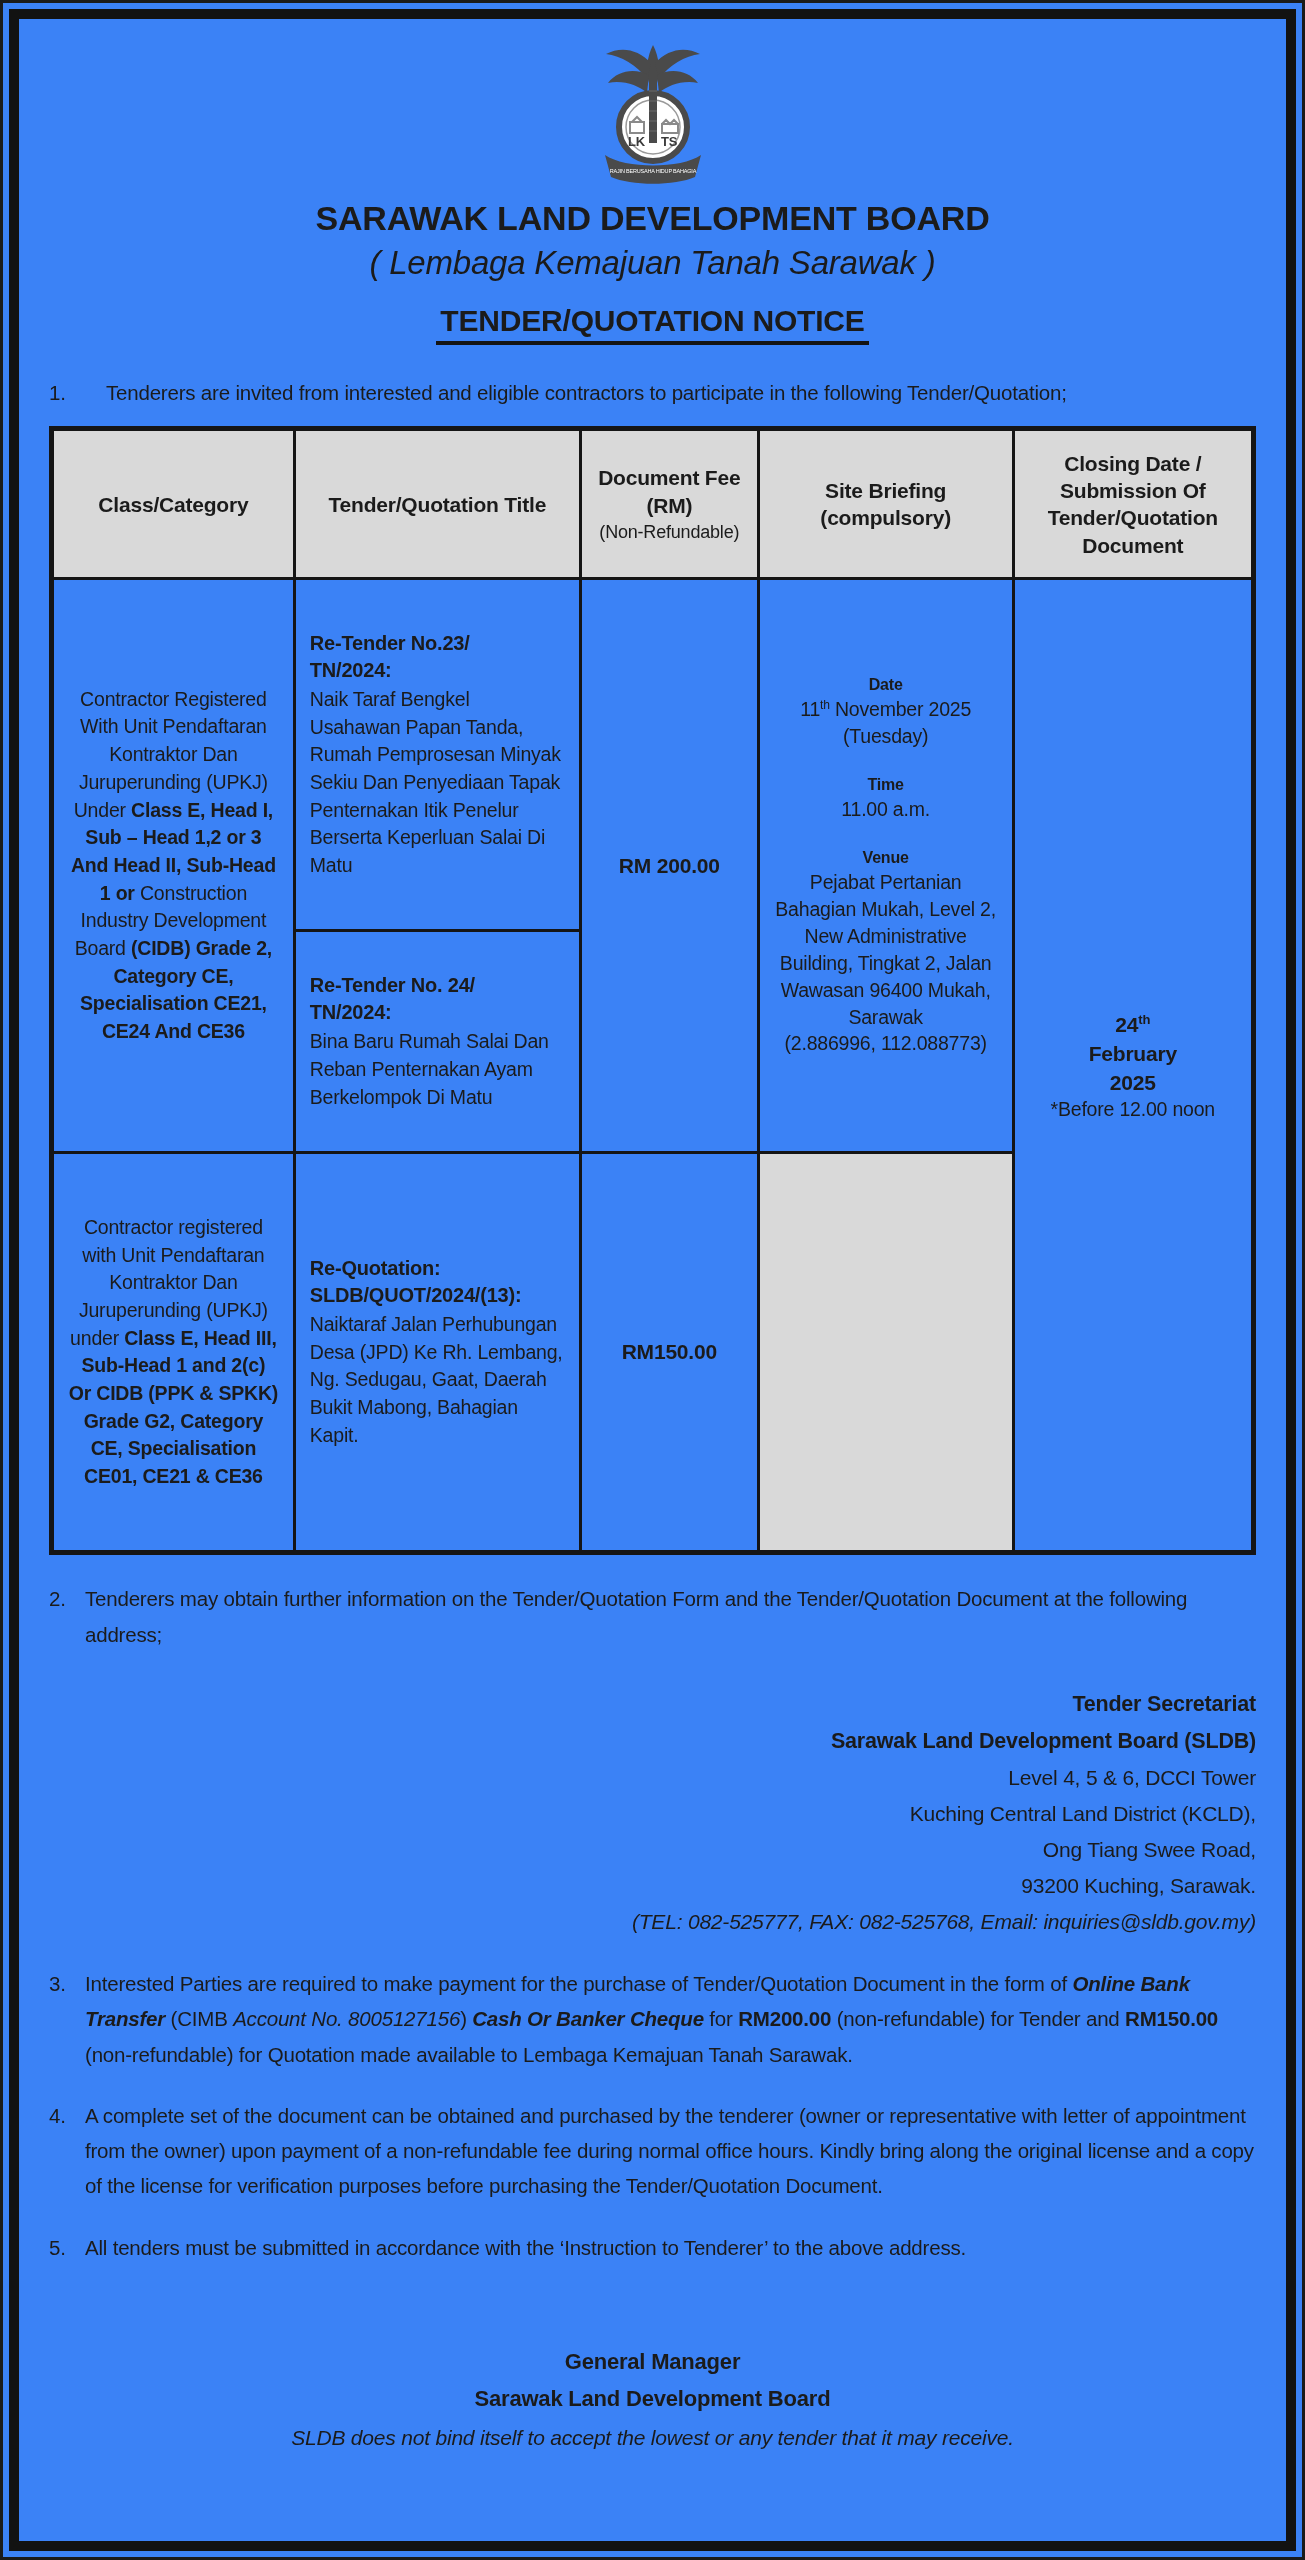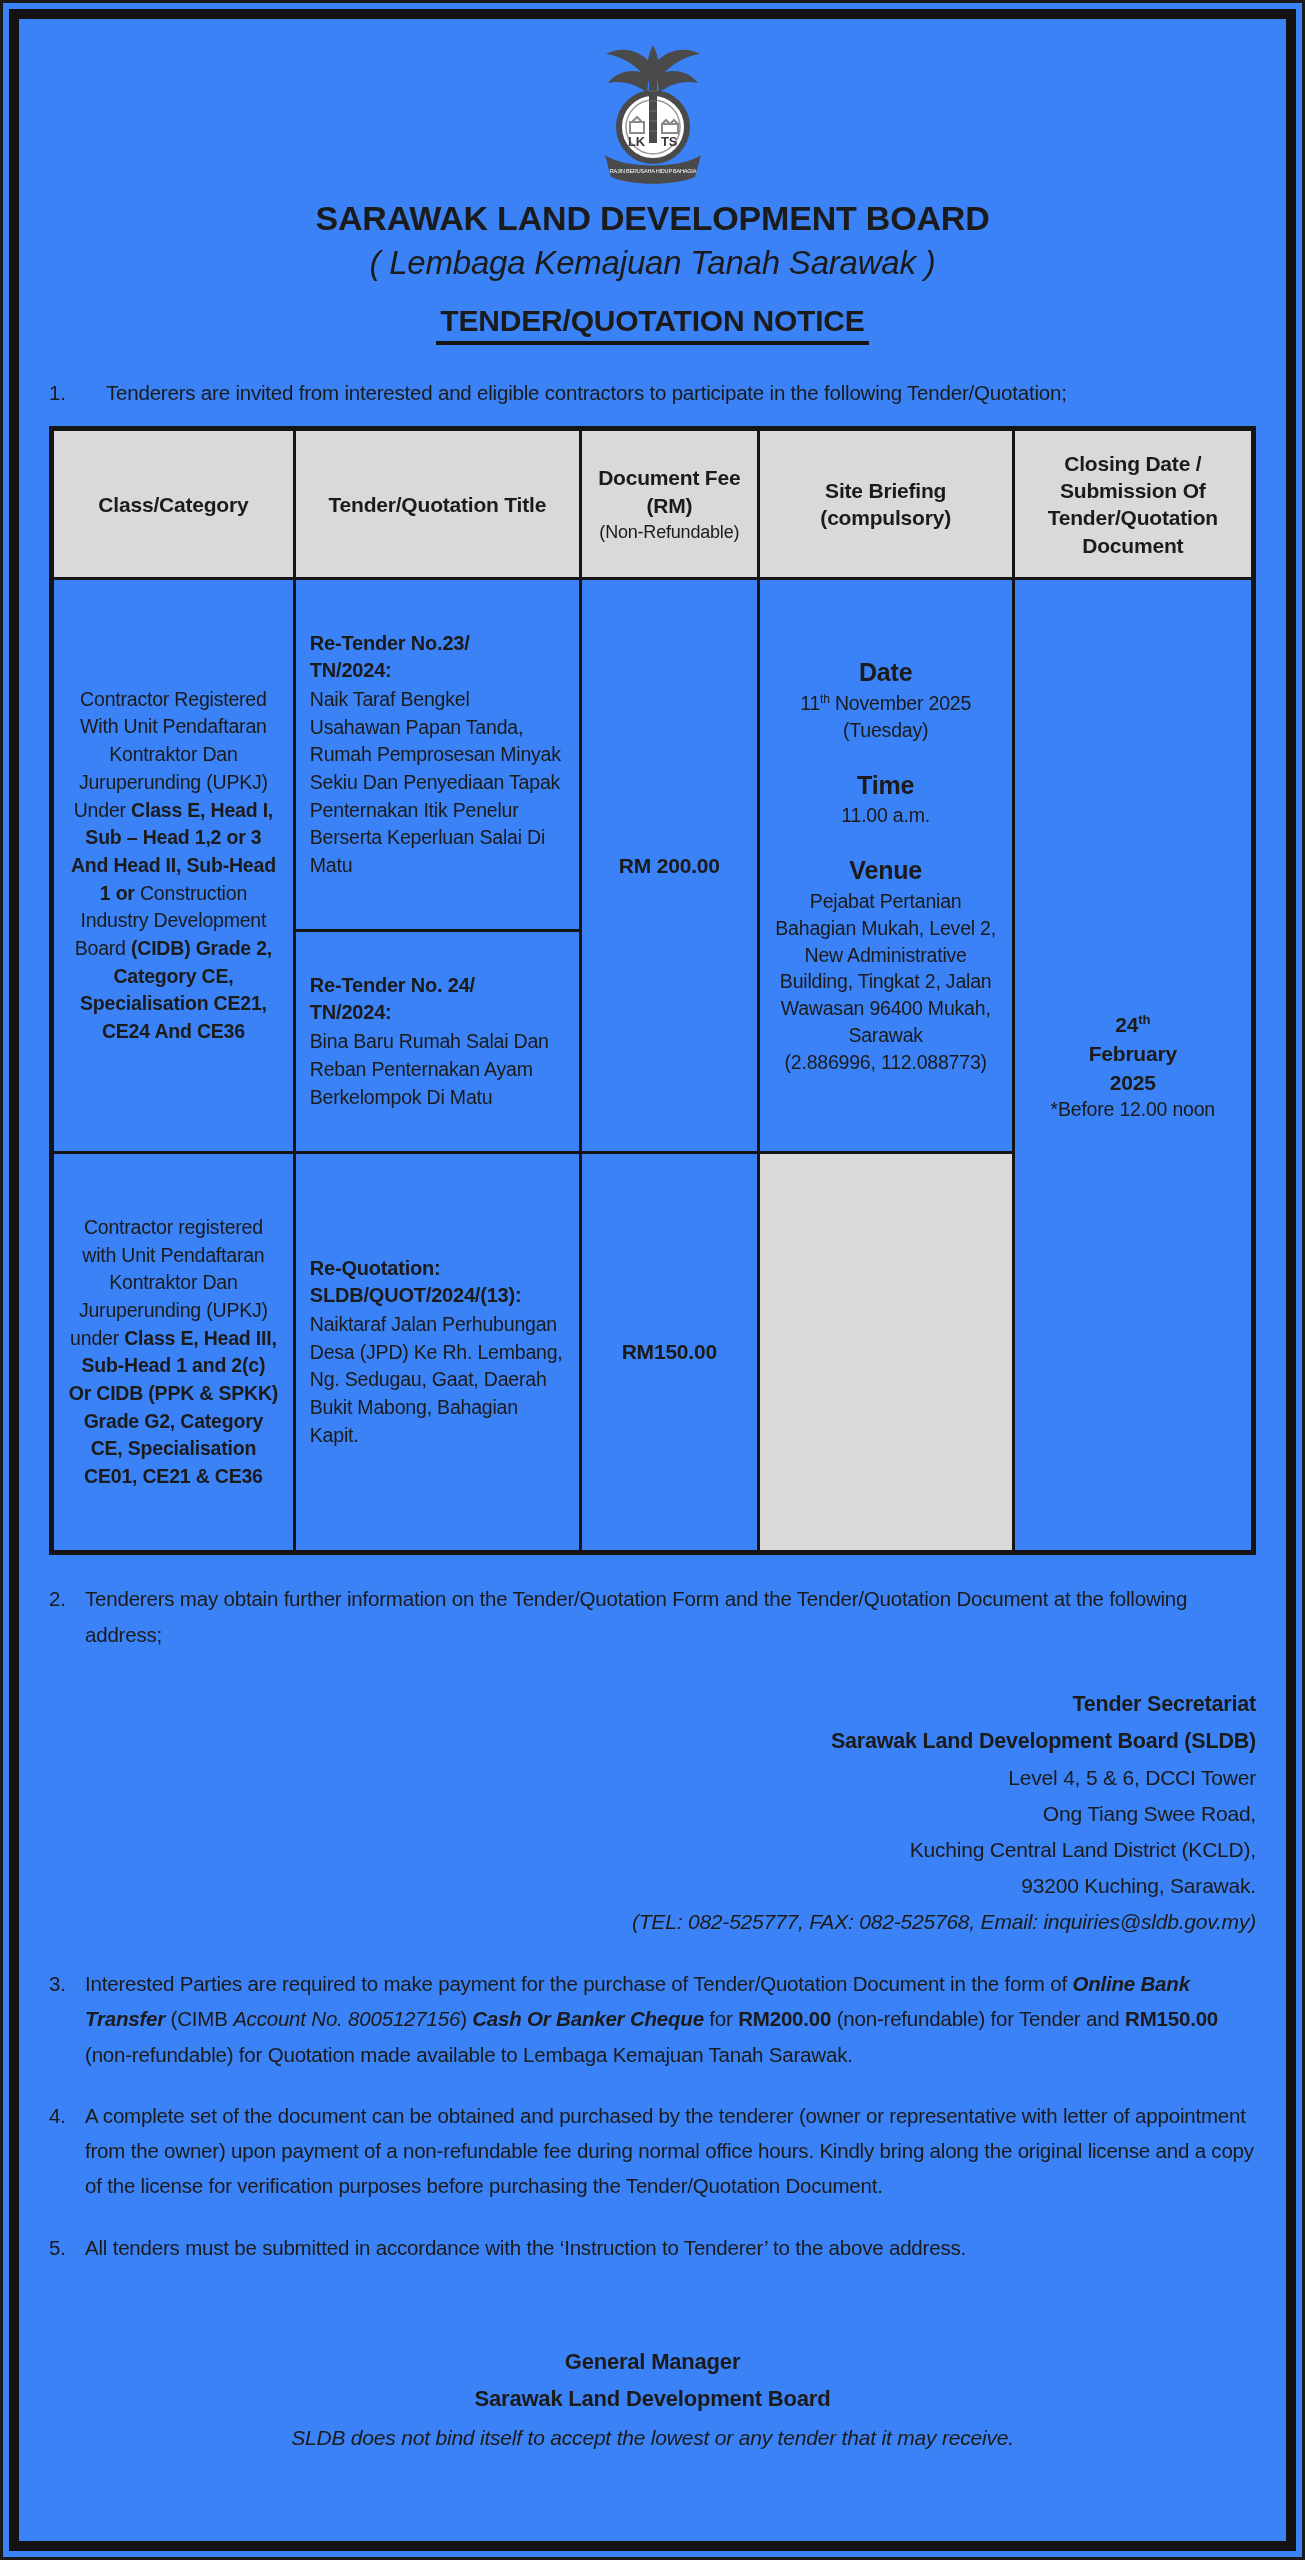--- a/index.html
+++ b/index.html
@@ -60,21 +60,21 @@
   }
   td.cell-title {
     vertical-align:middle; text-align:left;
     padding:14px 14px; font-size:19.5px; line-height:1.42;
   }
   .ref-line { font-weight:bold; font-size:20px; line-height:1.35; }
   .title-desc { margin-top:2px; }
   td.cell-fee { text-align:center; vertical-align:middle; font-weight:bold; font-size:21px; }
   td.cell-brief { text-align:center; vertical-align:middle; font-size:19.5px; line-height:1.38; padding:12px 10px; }
   .brief-block + .brief-block { margin-top:24px; }
-  .brief-label { font-weight:bold; font-size:25px; }
+  .brief-label { font-weight:bold; font-size:16px; }
   td.cell-closing { text-align:center; vertical-align:middle; font-size:19.5px; padding:8px; }
   .closing-line { font-weight:bold; font-size:21px; line-height:1.4; }
   td.cell-empty { background:#d9d9d9; }
   sup.ord { font-size:62%; vertical-align:super; line-height:0; }
 
   
   .address-block { text-align:right; margin-top:34px; font-size:21px; line-height:1.72; }
   .addr-bold { font-weight:bold; font-size:21.5px; }
   .addr-italic { font-style:italic; }
 
@@ -207,22 +207,22 @@
     </table>
 
     <div class="item item-n">
       <span class="num">2.</span><span>Tenderers may obtain further information on the Tender/Quotation Form and the Tender/Quotation Document at the following address;</span>
     </div>
 
     <div class="address-block">
       <div class="addr-bold">Tender Secretariat</div>
       <div class="addr-bold">Sarawak Land Development Board (SLDB)</div>
       <div>Level 4, 5 &amp; 6, DCCI Tower</div>
+      <div>Kuching Central Land District (KCLD),</div>
       <div>Ong Tiang Swee Road,</div>
-      <div>Kuching Central Land District (KCLD),</div>
       <div>93200 Kuching, Sarawak.</div>
       <div class="addr-italic">(TEL: 082-525777, FAX: 082-525768, Email: inquiries@sldb.gov.my)</div>
     </div>
 
     <div class="item item-n">
       <span class="num">3.</span><span>Interested Parties are required to make payment for the purchase of Tender/Quotation Document in the form of </span><span class="bi">Online Bank Transfer</span><span> (CIMB </span><span class="i">Account No. 8005127156</span><span>) </span><span class="bi">Cash Or Banker Cheque</span><span> for </span><span class="b">RM200.00</span><span> (non-refundable) for Tender and </span><span class="b">RM150.00</span><span> (non-refundable) for Quotation made available to Lembaga Kemajuan Tanah Sarawak.</span>
     </div>
 
     <div class="item item-n">
       <span class="num">4.</span><span>A complete set of the document can be obtained and purchased by the tenderer (owner or representative with letter of appointment from the owner) upon payment of a non-refundable fee during normal office hours. Kindly bring along the original license and a copy of the license for verification purposes before purchasing the Tender/Quotation Document.</span>

